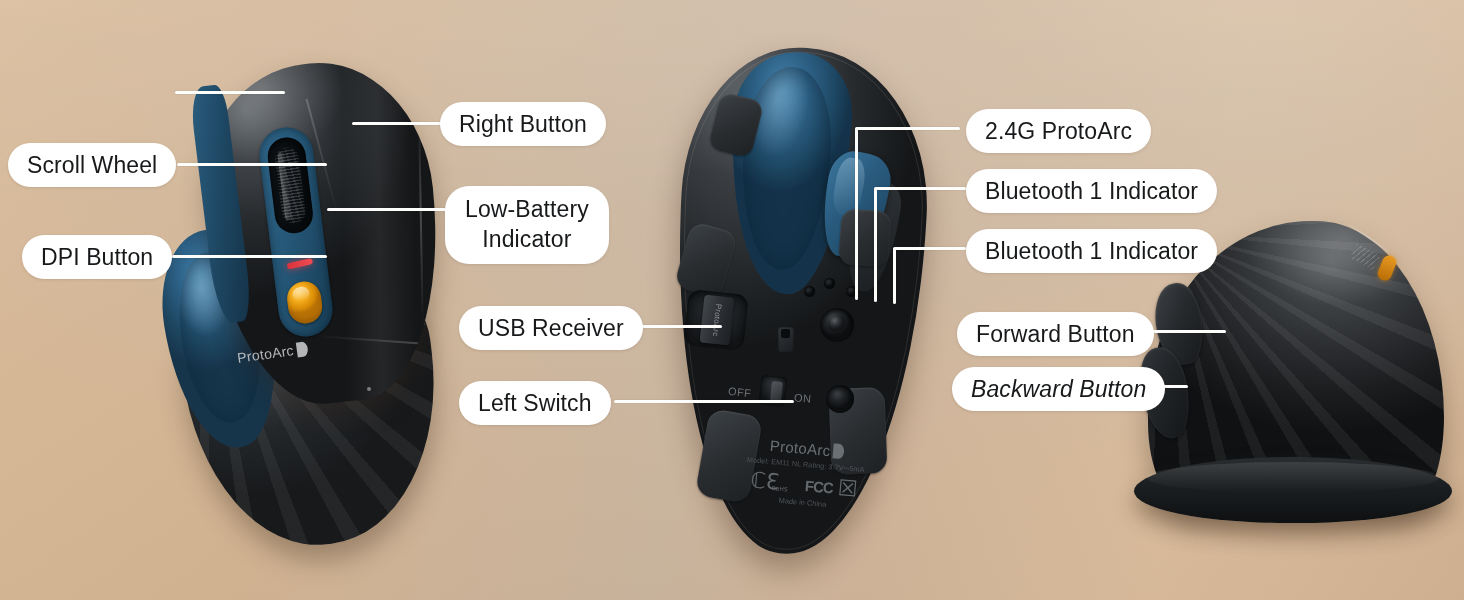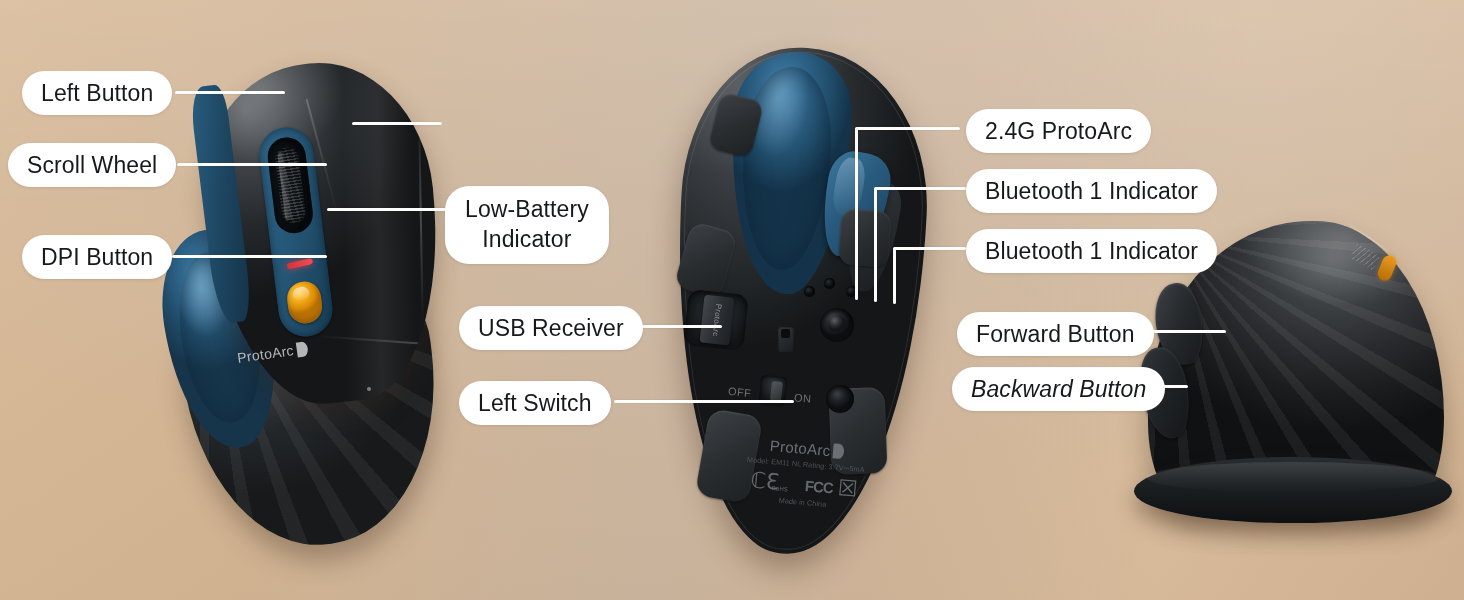--- a/index.html
+++ b/index.html
@@ -356,30 +356,30 @@
 
   <div class="leadv" style="left:874px;top:188px;height:114px;"></div>
   <div class="lead" style="left:874px;top:187px;width:92px;"></div>
 
   <div class="leadv" style="left:893px;top:248px;height:56px;"></div>
   <div class="lead" style="left:893px;top:247px;width:73px;"></div>
 
   <div class="lead" style="left:1142px;top:330px;width:84px;"></div>
   <div class="lead" style="left:1152px;top:385px;width:36px;"></div>
 
-  <div class="pill" style="left:22px;top:71px;">
-    <span class="ln">Left Button</span>
-  </div>
   <div class="pill" style="left:8px;top:143px;">
     <span class="ln">Scroll Wheel</span>
   </div>
   <div class="pill" style="left:22px;top:235px;">
     <span class="ln">DPI Button</span>
   </div>
 
+  <div class="pill" style="left:440px;top:102px;">
+    <span class="ln">Right Button</span>
+  </div>
   <div class="pill two" style="left:445px;top:186px;">
     <span class="ln">Low-Battery</span>
     <span class="ln">Indicator</span>
   </div>
   <div class="pill" style="left:459px;top:306px;">
     <span class="ln">USB Receiver</span>
   </div>
   <div class="pill" style="left:459px;top:381px;">
     <span class="ln">Left Switch</span>
   </div>

